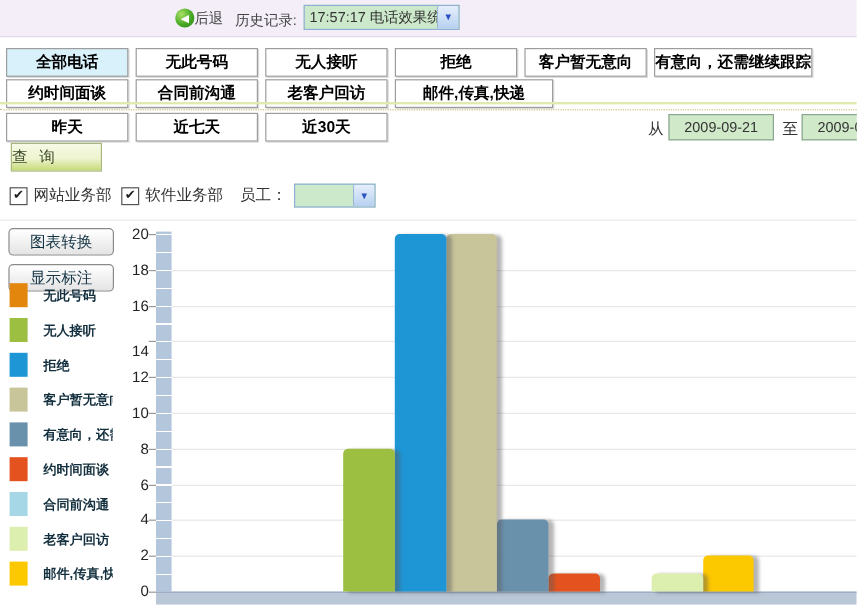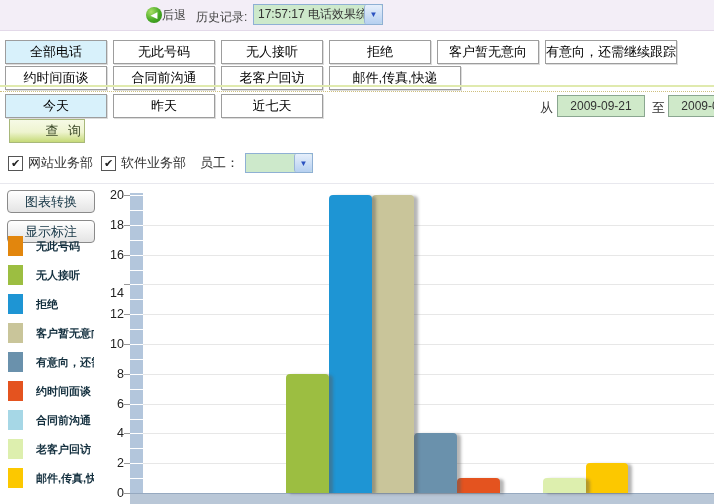--- a/index.html
+++ b/index.html
@@ -17,33 +17,33 @@
   .history-label{position:absolute;left:196px;top:9px;font-size:12px;color:#444;white-space:nowrap;}
   .history-select{position:absolute;left:253px;top:4px;width:130px;height:21px;background:#cde9cb;
      border:1px solid #8fb0d4;display:flex;box-sizing:border-box;cursor:pointer;}
   .history-value{flex:1;font-size:12px;color:#333;line-height:19px;padding-left:4px;white-space:nowrap;overflow:hidden;}
   .select-arrow{width:17px;background:linear-gradient(#e6effb,#b6d0f0);border-left:1px solid #9ab4d8;
      color:#2b52c0;font-size:8px;text-align:center;line-height:19px;border-radius:2px;}
 
   
   .btnrow{position:absolute;left:5px;display:flex;gap:6px;}
   #filter-row-1{top:40px;} #filter-row-2{top:66px;} #date-buttons{top:94px;}
-  .fbtn{height:22px;line-height:22px;text-align:center;font-size:13px;font-weight:normal;color:#000;
+  .fbtn{height:22px;line-height:22px;text-align:center;font-size:13px;font-weight:bold;color:#000;
      background:#fff;border:1px solid #9d9d9d;box-shadow:1px 1px 0 #dcdcdc;cursor:pointer;box-sizing:content-box;white-space:nowrap;overflow:hidden;}
   .fbtn.selected{background:#d8f1fb;}
 
   
   .green-line{position:absolute;left:0;top:85px;width:714px;height:2px;background:#e0eaae;}
   .dotted-line{position:absolute;left:0;top:91px;width:714px;height:0;border-top:1px dotted #cfc07e;}
 
   .date-label{position:absolute;top:99px;font-size:13px;color:#333;}
   .date-input{position:absolute;top:95px;width:86px;height:20px;background:#cfe9c9;border:1px solid #8aa690;
      font-size:12px;color:#333;text-align:center;font-family:inherit;padding:0;box-sizing:content-box;}
 
-  .query-btn{position:absolute;left:9px;top:119px;width:74px;height:22px;line-height:21px;text-align:right;
+  .query-btn{position:absolute;left:9px;top:119px;width:74px;height:22px;line-height:21px;text-align:left;
      font-size:13px;color:#3c4a2a;letter-spacing:3px;border:1px solid #a8b87a;
      background:linear-gradient(#f6fae6,#eef4cf 55%,#c6da78);cursor:pointer;}
 
   
   .dept-row{position:absolute;left:8px;top:153px;height:20px;display:flex;align-items:center;gap:6px;font-size:13px;color:#333;}
   .dept-item{display:flex;align-items:center;gap:5px;margin-right:8px;}
   .checkbox{width:13px;height:13px;border:1px solid #555;background:#fff;font-size:11px;line-height:12px;
      text-align:center;color:#222;cursor:pointer;}
   .dept-label{white-space:nowrap;}
   .staff-select{width:68px;height:20px;background:#cde9cb;border:1px solid #8fb0d4;display:flex;box-sizing:border-box;cursor:pointer;}
@@ -99,23 +99,23 @@
     <div class="fbtn" style="width: 100px;">约时间面谈</div>
     <div class="fbtn" style="width: 100px;">合同前沟通</div>
     <div class="fbtn" style="width: 100px;">老客户回访</div>
     <div class="fbtn" style="width: 130px;">邮件,传真,快递</div>
   </div>
 
 <div class="green-line"></div>
 <div class="dotted-line"></div>
 
 <div class="btnrow" id="date-buttons">
-    <div class="fbtn selected" style="width: 100px;">今天</div>
     <div class="fbtn" style="width: 100px;">昨天</div>
     <div class="fbtn" style="width: 100px;">近七天</div>
+    <div class="fbtn" style="width: 100px;">近30天</div>
   </div>
 <span class="date-label" style="left:540px;">从</span>
 <input class="date-input" style="left: 557px;" value="2009-09-21">
 <span class="date-label" style="left:652px;">至</span>
 <input class="date-input" style="left: 668px;" value="2009-09-21">
 
 <div class="query-btn">查 询</div>
 
 <div class="dept-row">
   <span id="dept-items" style="display:flex;align-items:center;">

